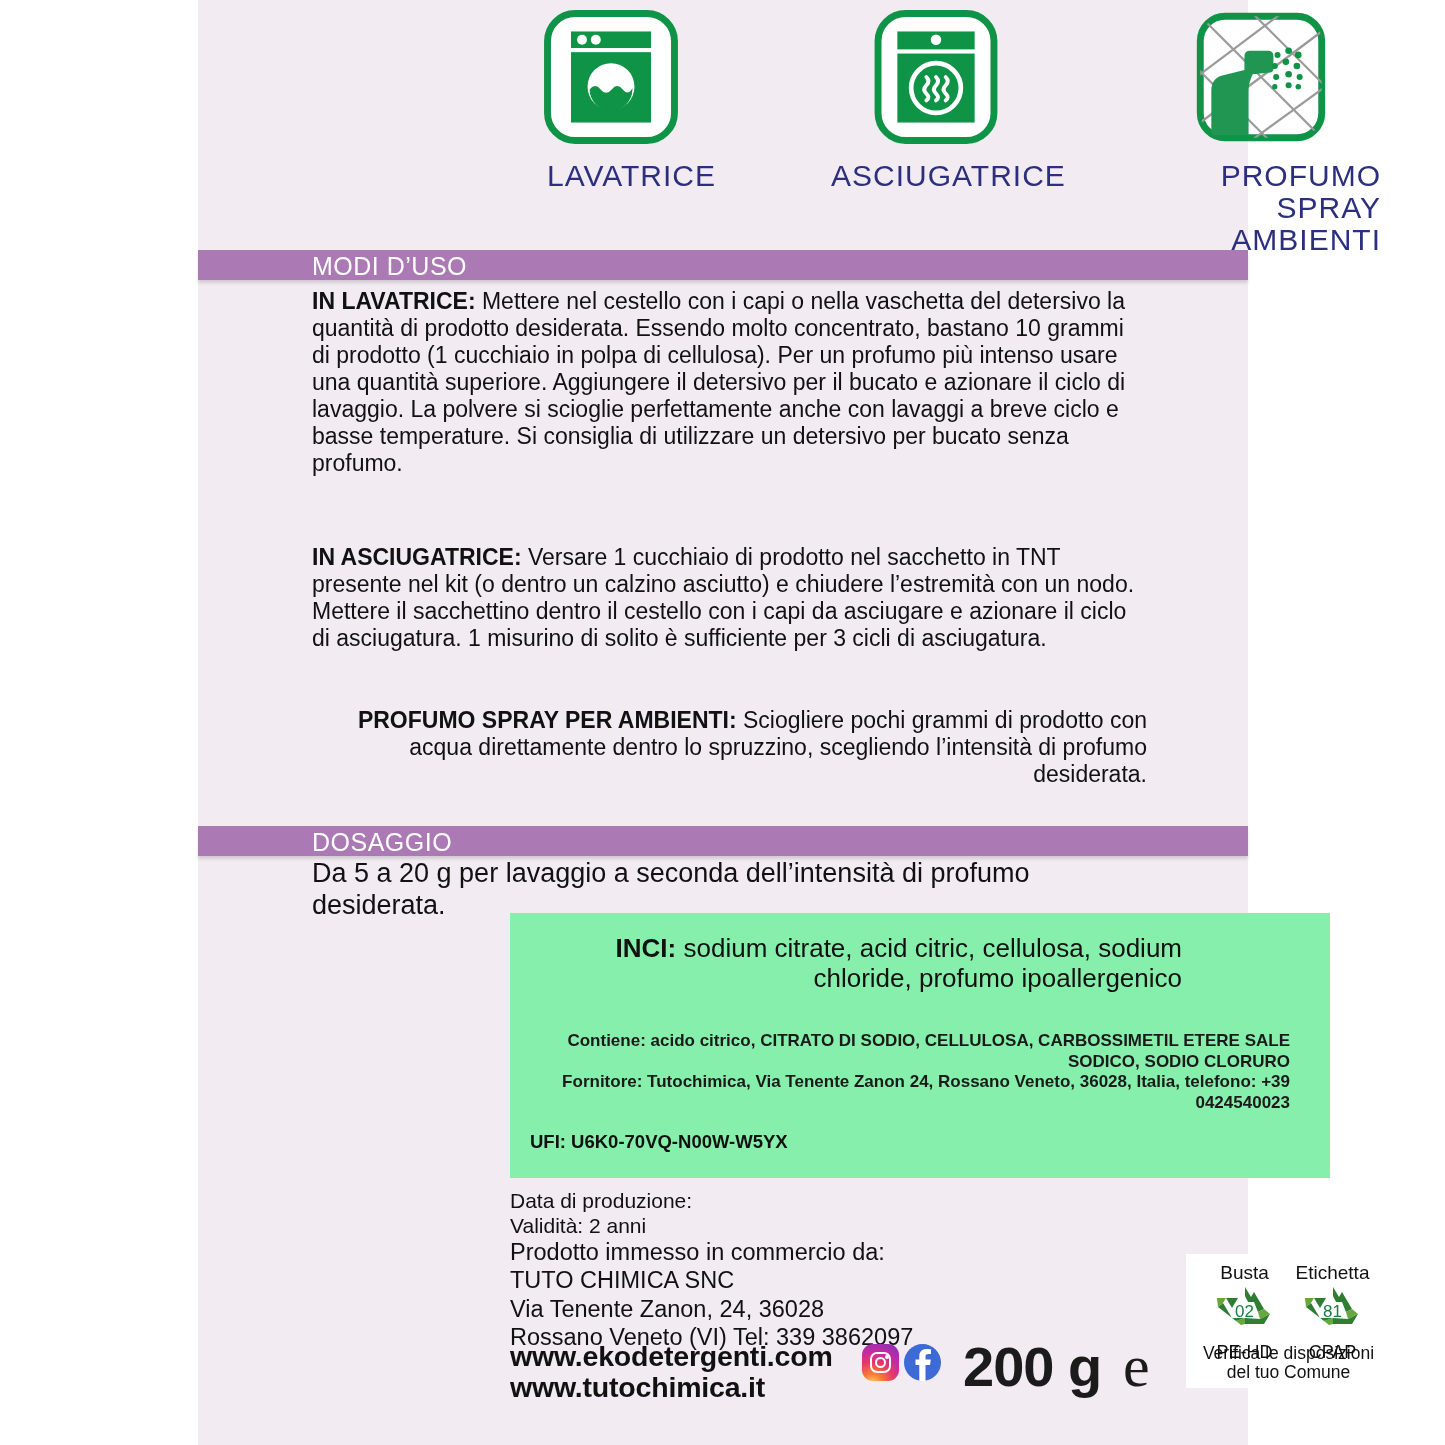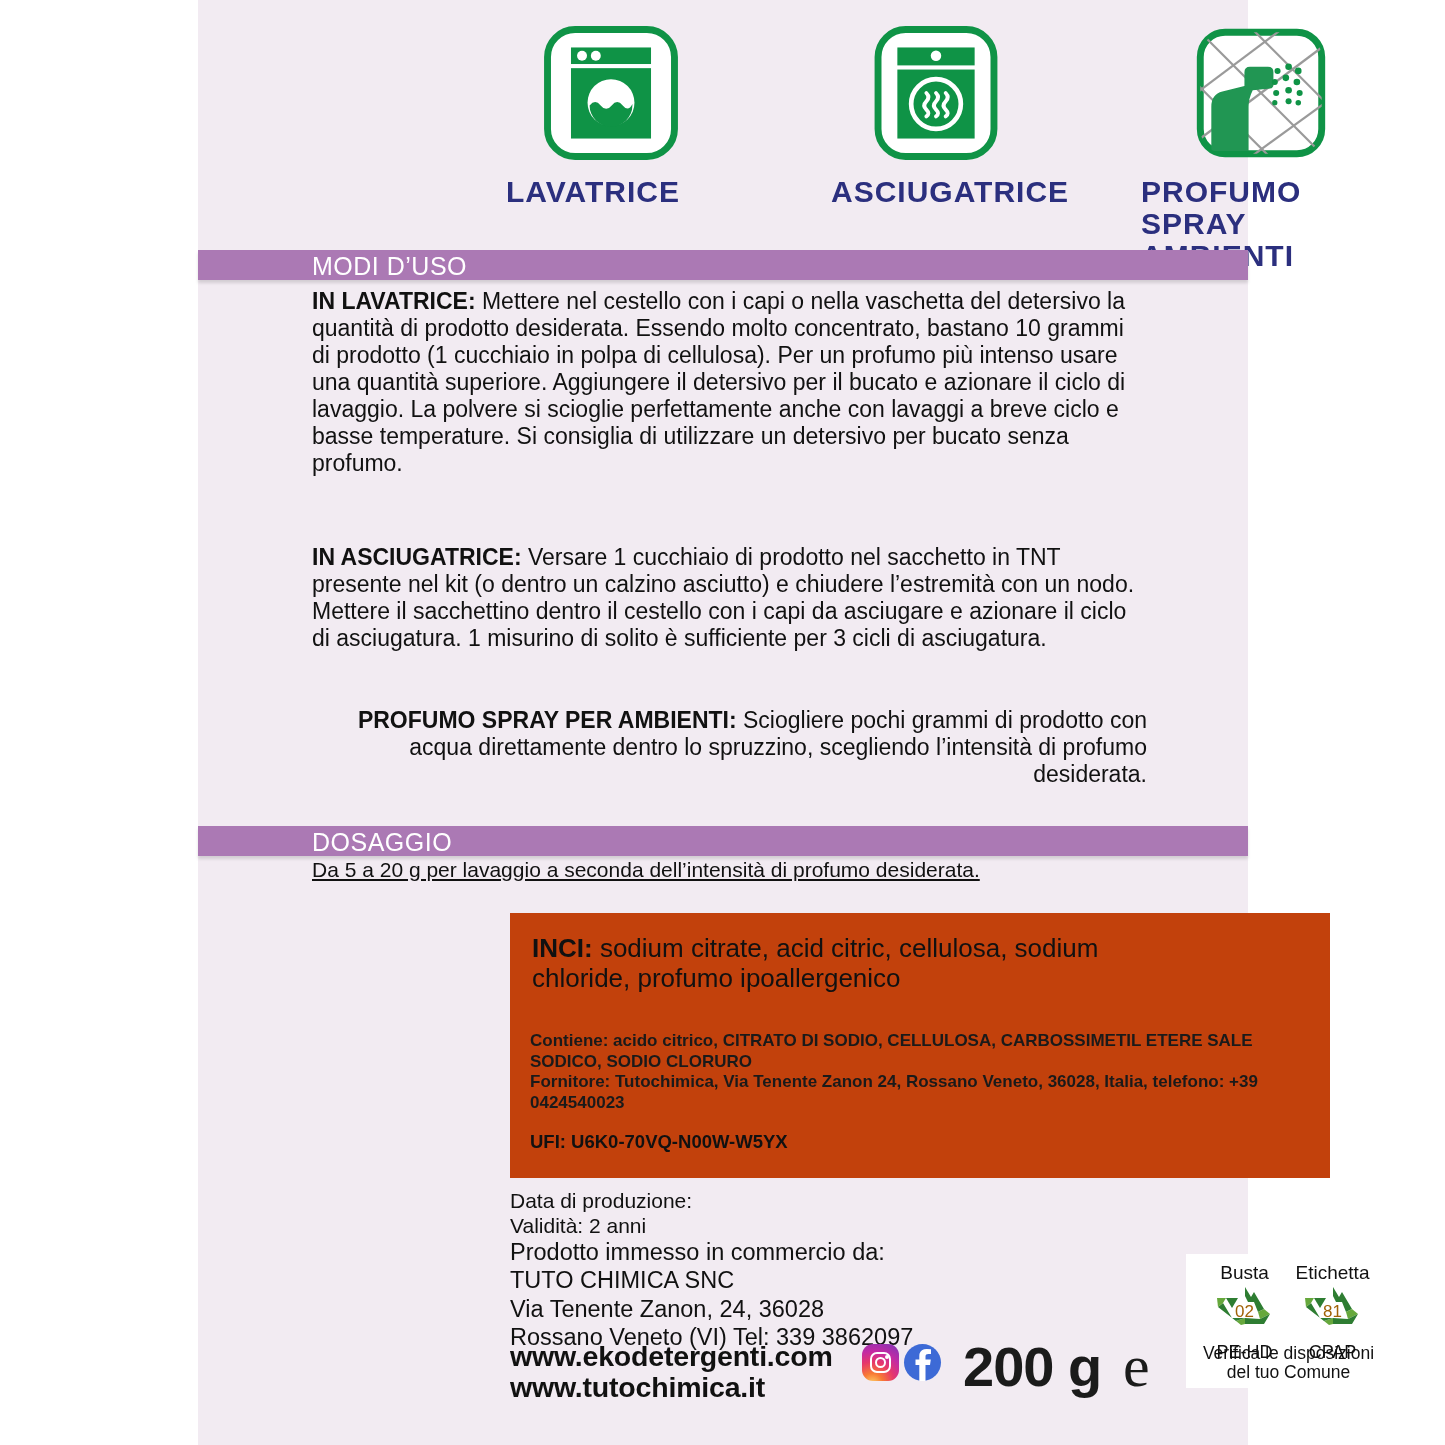--- a/index.html
+++ b/index.html
@@ -12,21 +12,21 @@
   .label{
     position:absolute; left:198px; top:0; width:1050px; height:1445px;
     background:#f2ebf2;
   }
 
   
   .icon-row{
     position:absolute; left:198px; top:0; width:1050px; height:235px;
   }
   .icon-cell{
-    position:absolute; top:24px; text-align:left;font-weight:bold;
+    position:absolute; top:8px; text-align:right;
   }
   .icon-cell.c1{left:110px; width:210px;}
   .icon-cell.c2{left:435px; width:210px;}
   .icon-cell.c3{left:745px; width:240px;}
 
   .icon-box{
     width:138px;height:138px;margin:0 auto;
   }
   .icon-cap{
     margin-top:14px;
@@ -56,27 +56,28 @@
     position:absolute; left:114px; width:835px;
     color:#111111;
     font-size:23px;
     line-height:1.175;
     text-align:left;
   }
   .body-text b{font-weight:bold;}
   #p-lav{ top:288px; }
   #p-asc{ top:544px; }
   #p-spray{ top:707px;text-align:right; }
-  #p-dose{ top:858px; font-size:21px;text-decoration:underline; }
+  #p-dose{ top:858px; font-size:27px; }
 
   
   .inci-box{
     position:absolute; left:312px; top:913px;
     width:820px; height:265px;
-    background:#c2410c;
+    background:#86efac;
+    text-align:right;
   }
   .inci-main{
     position:absolute; left:22px; top:20px; width:650px;
     font-size:26px; line-height:1.16; color:#111;
   }
   .inci-main b{font-weight:bold;}
   .fine{
     position:absolute; left:20px; width:760px;
     font-size:17px; line-height:1.22; color:#1a1a1a;font-weight:bold;
   }
@@ -117,21 +118,21 @@
 
   
   .recycle{
     position:absolute; left:988px; top:1254px;
     width:205px; height:134px; background:#ffffff; text-align:center;
   }
   .rec-heads{position:absolute; left:0; top:8px; width:100%;}
   .rec-heads span{display:inline-block; width:88px; font-size:19px; color:#111;}
   .rec-syms{position:absolute; left:0; top:34px; width:100%;}
   .rec-syms .sym{display:inline-block; width:88px; position:relative; height:58px;}
-  .rec-code{position:absolute; left:0; top:14px; width:100%; font-size:17px; color:#a16207;}
+  .rec-code{position:absolute; left:0; top:14px; width:100%; font-size:17px; color:#15803d;}
   .rec-name{position:absolute; left:0; top:54px; width:100%; font-size:18px; color:#111;}
   .rec-foot{position:absolute; left:0; bottom:5px; width:100%; font-size:17.5px; color:#111; line-height:1.12;}
 </style>
 </head>
 <body>
 
 <div class="label">
 
   <div class="icon-row">
 

